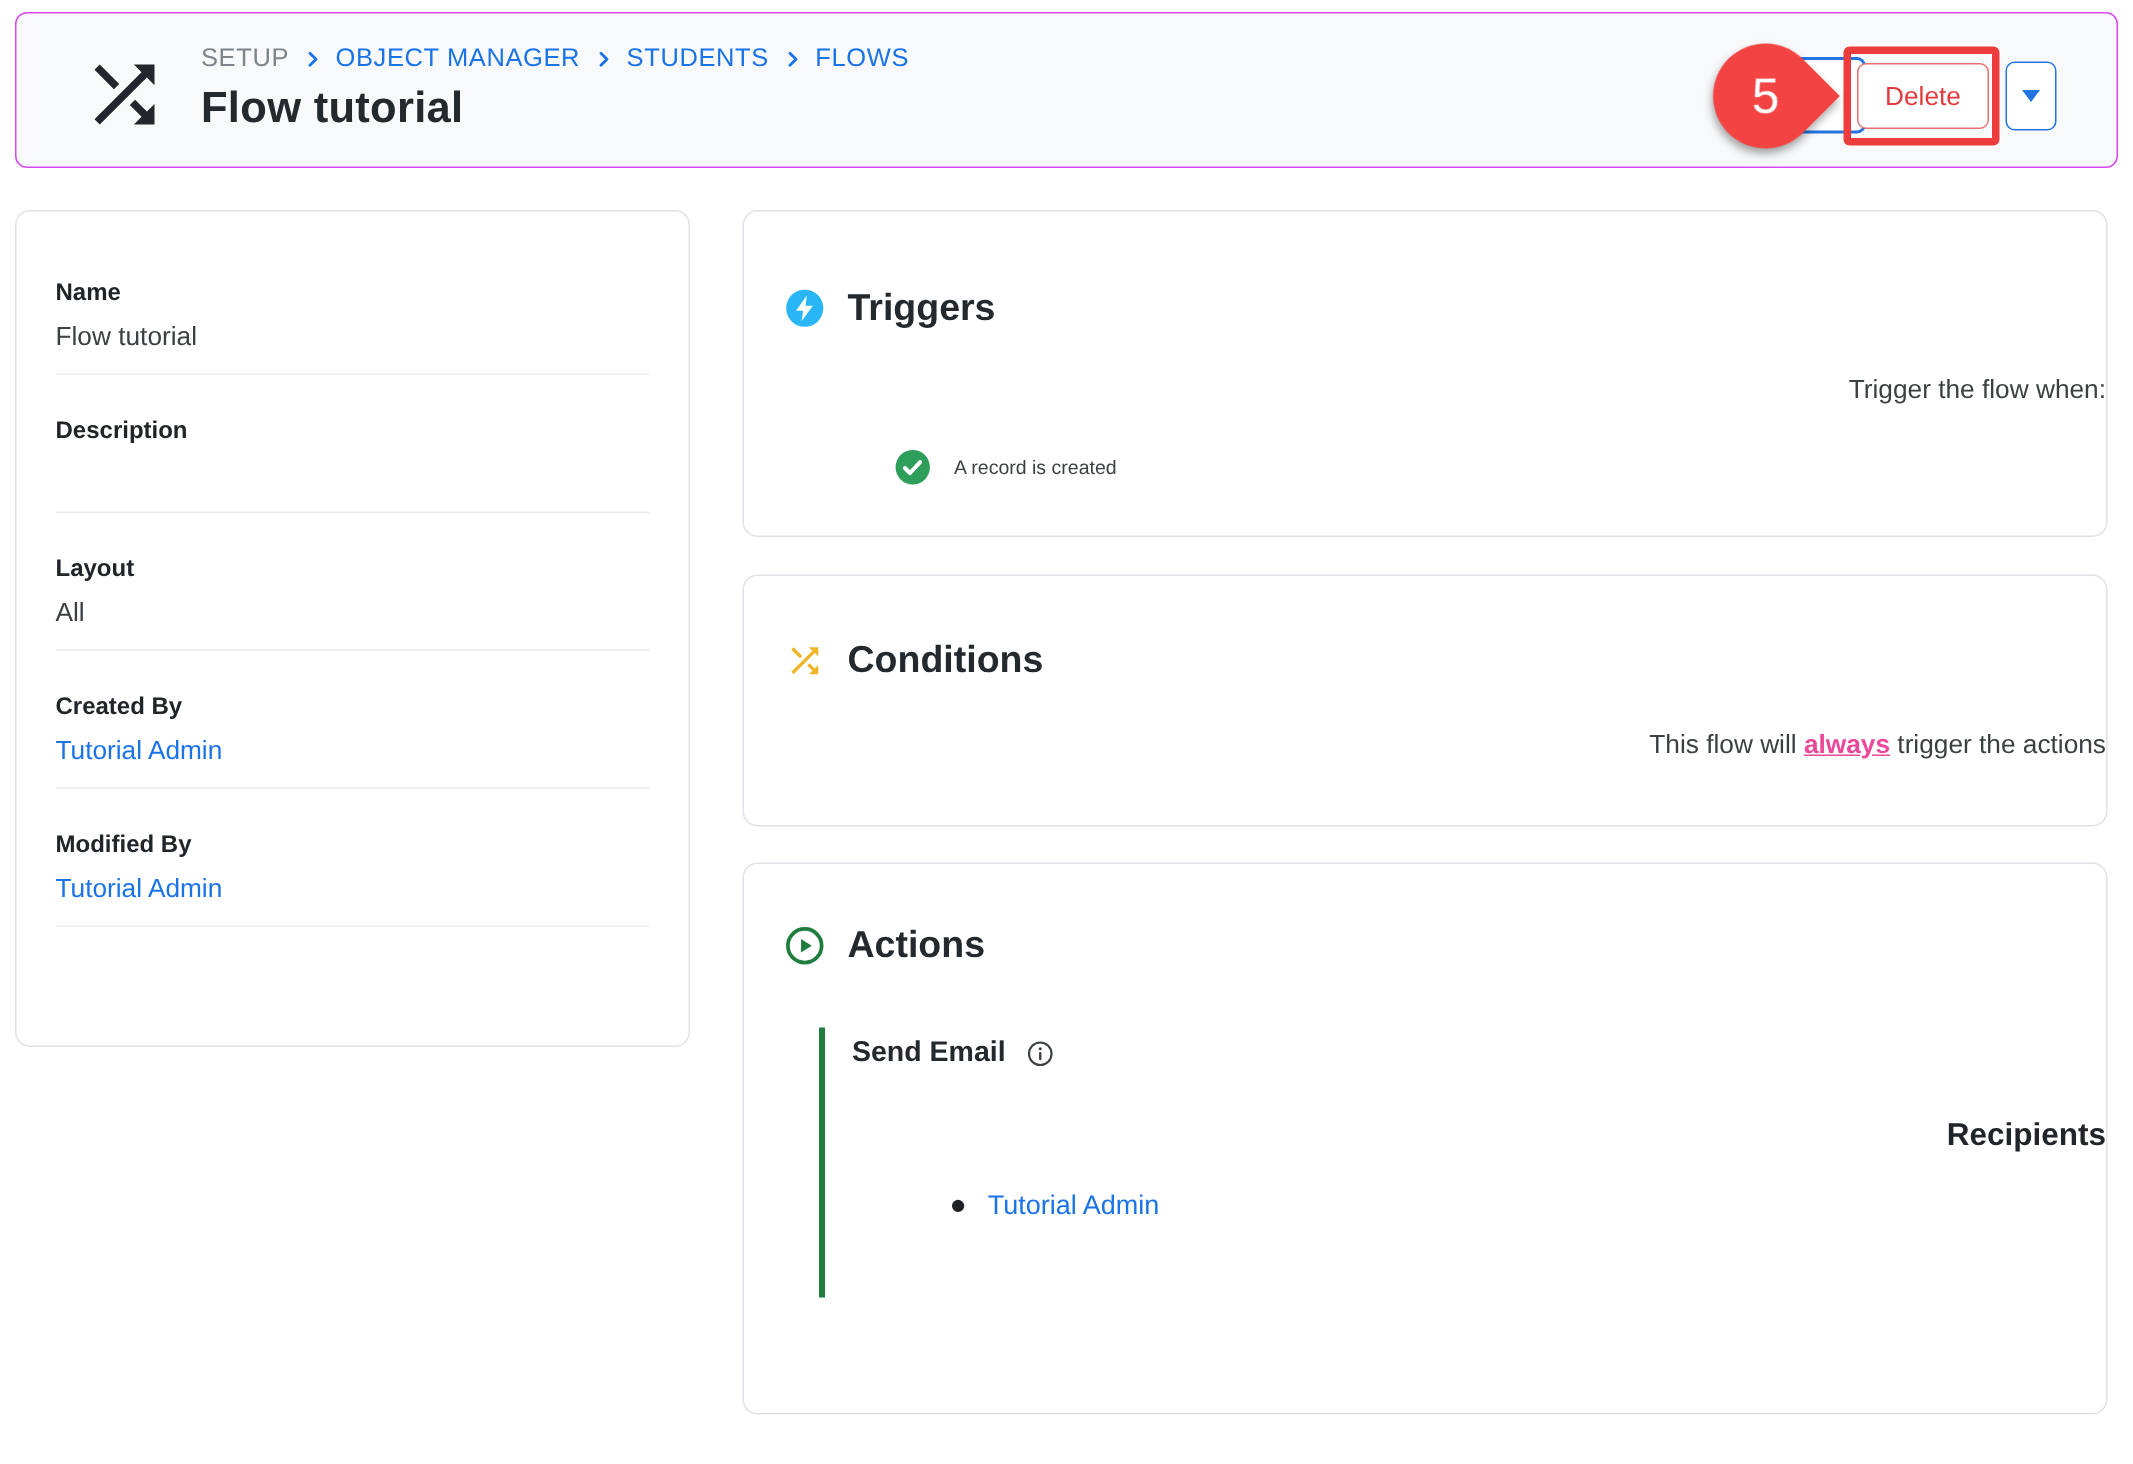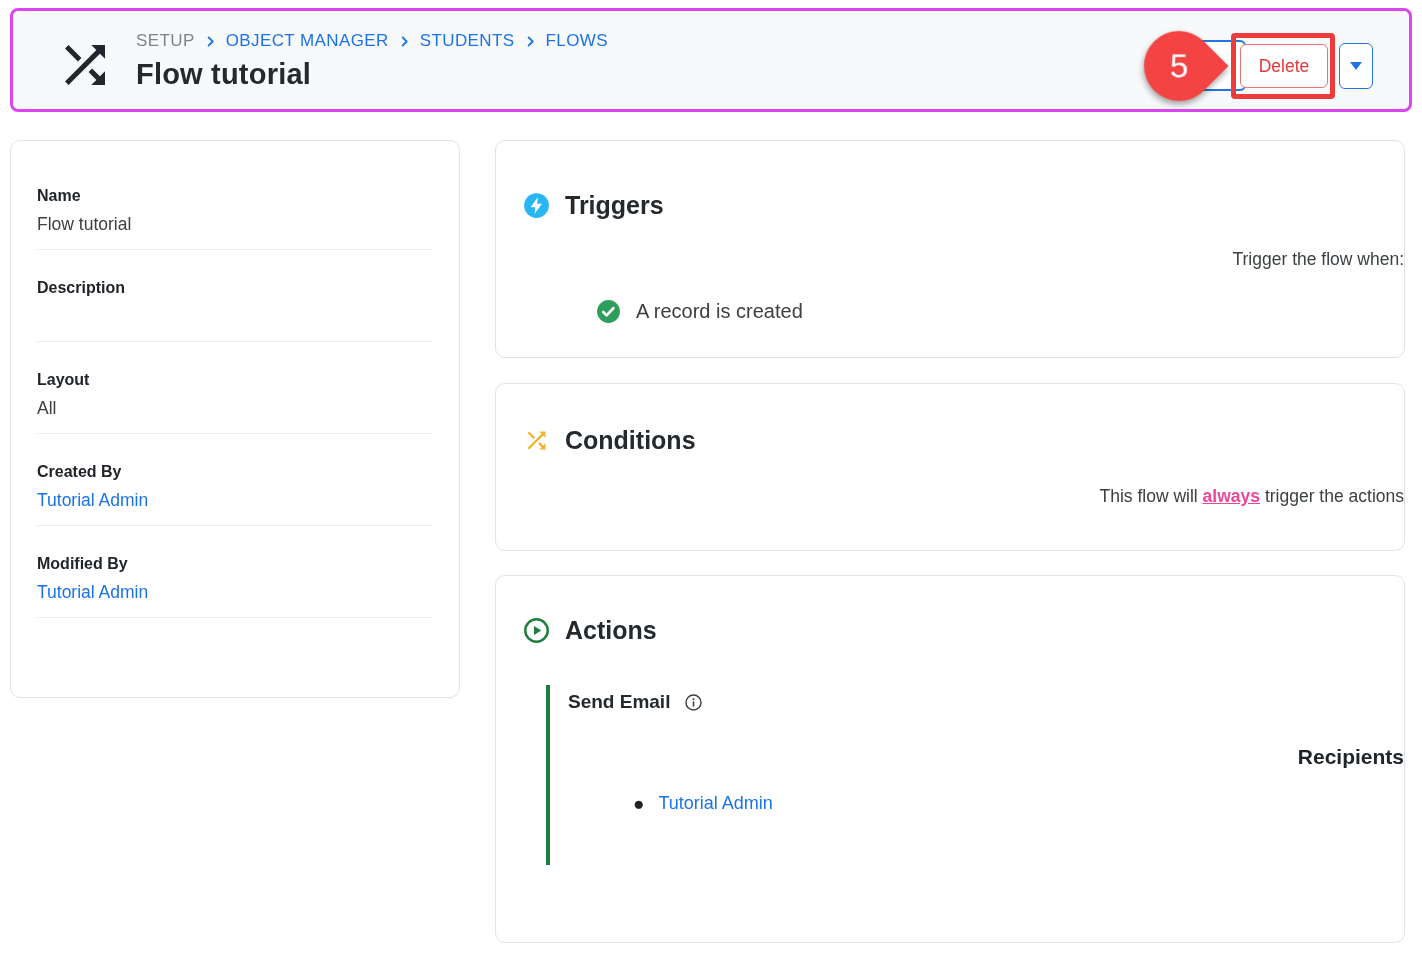--- a/index.html
+++ b/index.html
@@ -2,21 +2,21 @@
 <html><head>
 <meta charset="utf-8">
 <style>
   * { margin: 0; padding: 0; box-sizing: border-box; }
   html, body { width: 1422px; height: 976px; background: #ffffff;
     font-family: "Liberation Sans", sans-serif; color: #24292e; overflow: hidden; }
   .page { position: relative; width: 1422px; height: 976px; }
 
   
   .header-panel { position: absolute; left: 10px; top: 8px; width: 1402px; height: 104px;
-    background: #f8f9fa; border: 3px solid #d946ef; border-radius: 8px; }
+    background: #f8f9fa; border: 1px solid #d946ef; border-radius: 8px; }
   .flow-logo { position: absolute; left: 42px; top: 24px; width: 60px; height: 60px; color: #23272d; }
   .head-text { position: absolute; left: 123px; top: 20px; }
   .breadcrumb { display: flex; align-items: center; gap: 8px; font-size: 17px;
     letter-spacing: 0.4px; font-weight: 500; }
   .crumb-gray { color: #7d858c; }
   .crumb-link { color: #1a73e8; cursor: pointer; }
   .crumb-sep { width: 15px; height: 15px; display: inline-block; }
   .page-title { margin-top: 7px; font-size: 29px; font-weight: 700; color: #24292e; letter-spacing: 0.2px; }
 
   
@@ -59,21 +59,21 @@
   .conditions-card { top: 383px; height: 168px; }
   .actions-card { top: 575px; height: 368px; }
 
   .card-head { display: flex; align-items: center; gap: 15px; margin: 50px 0 0 27px; }
   .card-head .c-icon { width: 27px; height: 27px; flex: 0 0 auto; }
   .card-title { font-size: 25px; font-weight: 700; color: #24292e; }
 
   .trig-intro { margin: 29px 0 0 62px; font-size: 17.5px; color: #3c4043; }
   .trig-item { display: flex; align-items: center; gap: 15px; margin: 29px 0 0 100px; }
   .trig-item .chk { width: 25px; height: 25px; flex: 0 0 auto; }
-  .trig-item-text { font-size: 20px; color: #3c4043; }
+  .trig-item-text { font-size: 13px; color: #3c4043; }
 
   .cond-head { margin-top: 42px; }
   .cond-text { margin: 31px 0 0 62px; font-size: 17.5px; color: #3c4043; }
   .cond-text b { font-weight: 700; text-decoration: underline; color: #ec4899; }
 
   .act-head { margin-top: 40px; }
   .action-block { margin: 40px 0 0 50px; border-left: 4px solid #1f7e3f; padding: 6px 0 0 18px;
     height: 180px; }
   .action-name-row { display: flex; align-items: center; gap: 14px; }
   .action-name { font-size: 19px; font-weight: 700; color: #24292e; }

